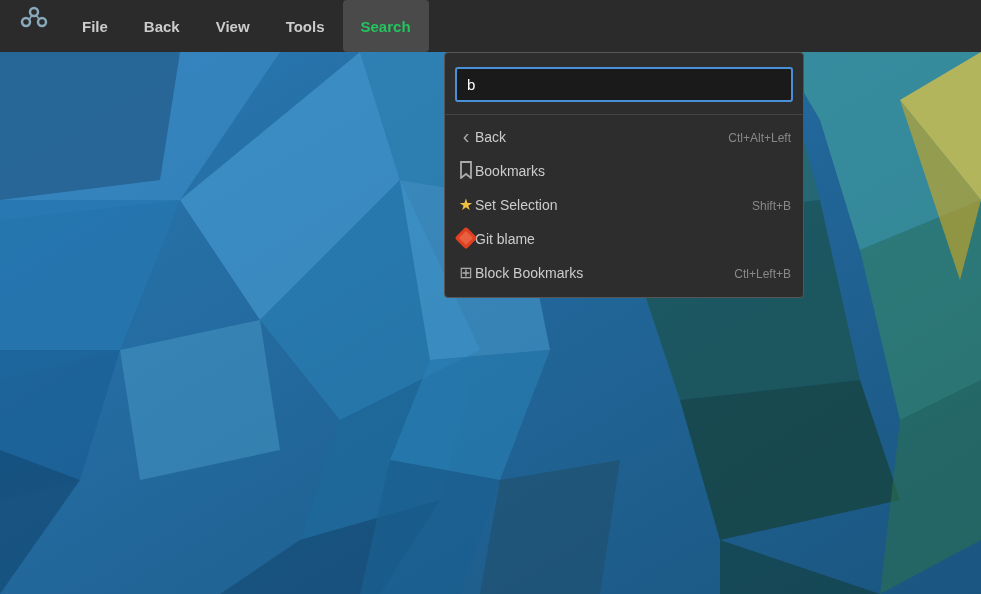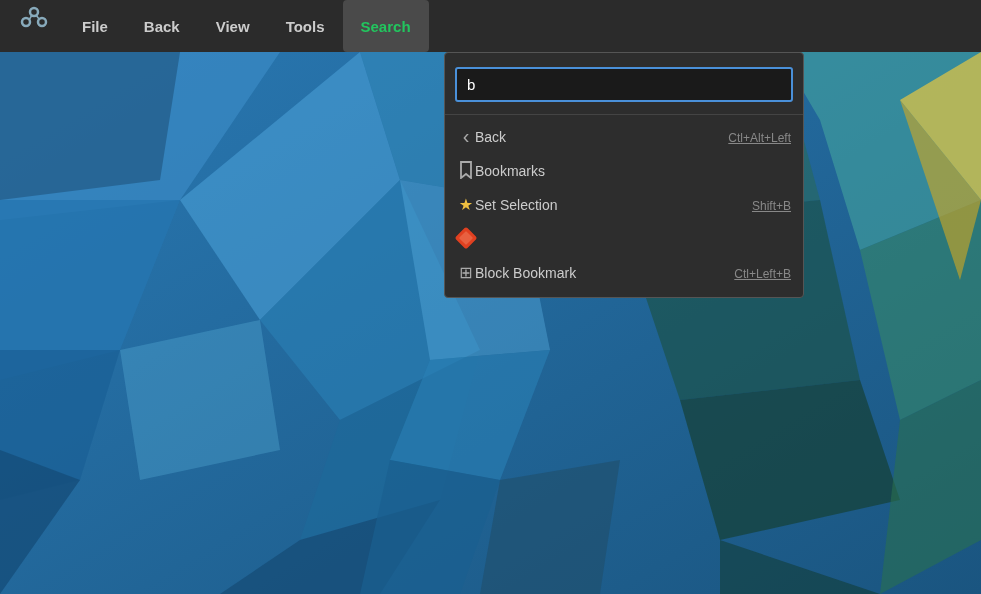--- a/index.html
+++ b/index.html
@@ -108,21 +108,20 @@
     }
 
     .dropdown-item .item-label {
       flex: 1;
     }
 
     .dropdown-item .shortcut {
       color: #888;
       font-size: 12px;
       margin-left: auto;
-      text-decoration: underline;
     }
 
     .item-icon {
       width: 18px;
       height: 18px;
       display: flex;
       align-items: center;
       justify-content: center;
       flex-shrink: 0;
     }
@@ -254,21 +253,22 @@
   <div class="dropdown-item">
     <span class="item-icon icon-star"></span>
     <span class="item-label">Set Selection</span>
     <span class="shortcut">Shift+B</span>
   </div>
 
   <div class="dropdown-item">
     <span class="item-icon">
       <span class="icon-git"></span>
     </span>
+    <span class="item-label">Git blame</span>
     <span class="shortcut"></span>
   </div>
 
   <div class="dropdown-item">
     <span class="item-icon icon-block"></span>
-    <span class="item-label">Block Bookmark</span>
+    <span class="item-label">Block Bookmarks</span>
     <span class="shortcut">Ctl+Left+B</span>
   </div>
 </div>
 
 </body></html>

